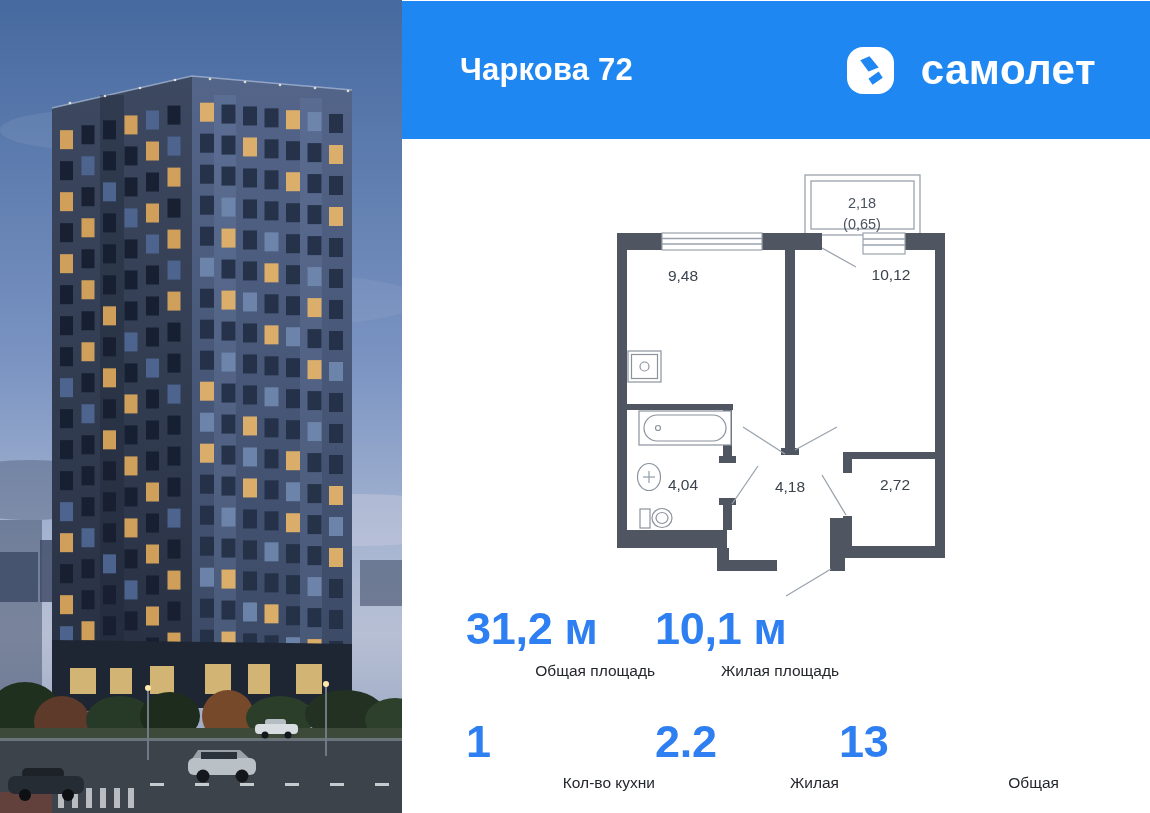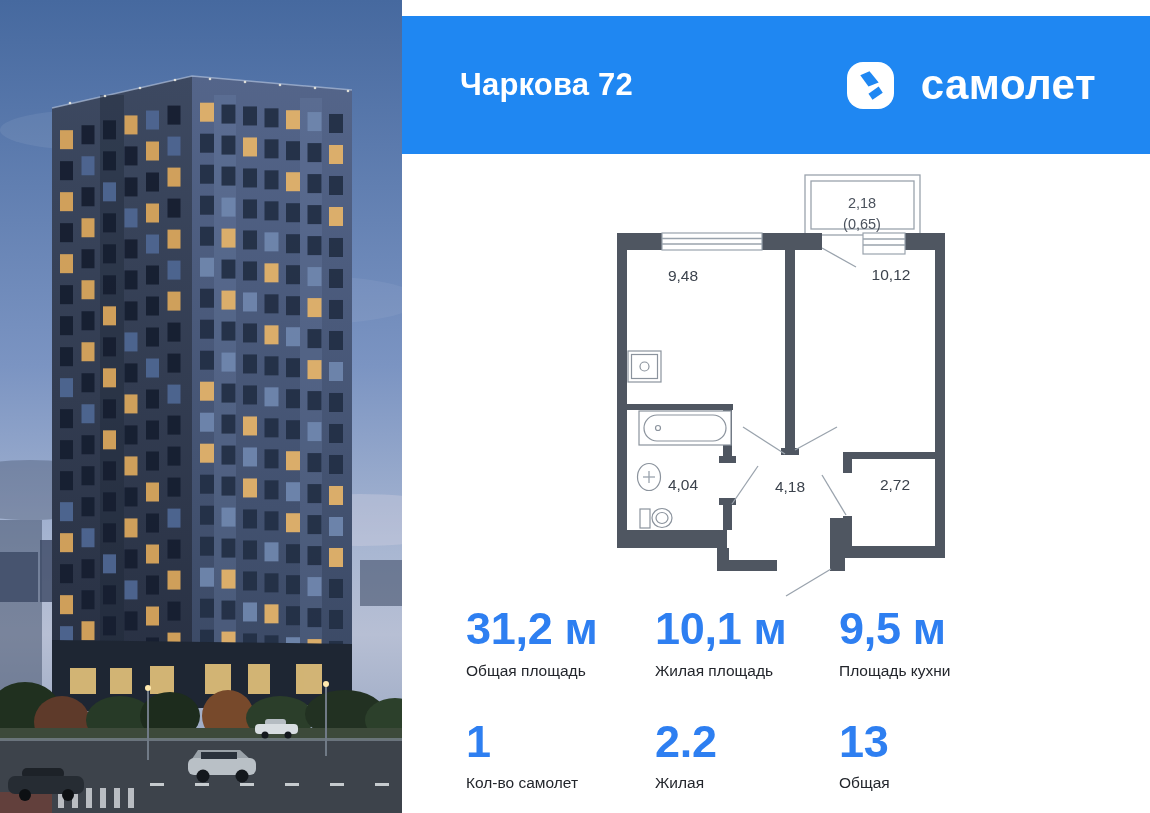--- a/index.html
+++ b/index.html
@@ -6,21 +6,21 @@
   .card{
     position:relative;width:1150px;height:813px;background:#ffffff;
     overflow:hidden;font-family:"Liberation Sans",sans-serif;
   }
   
   .photo{position:absolute;left:0;top:0;width:402px;height:813px;overflow:hidden;}
   .photo svg{display:block;}
   
   .panel{position:absolute;left:402px;top:0;width:748px;height:813px;background:#ffffff;}
   .header{
-    position:absolute;left:0;top:16px;width:748px;height:138px;background:#1f87f2;
+    position:absolute;left:0;top:1px;width:748px;height:138px;background:#1f87f2;
     display:flex;align-items:center;justify-content:space-between;
     padding:0 54px 0 58px;box-sizing:border-box;
   }
   .title{color:#ffffff;font-size:31px;font-weight:700;letter-spacing:.2px;}
   .brand{display:flex;align-items:center;gap:15px;}
   .brand-mark{width:47px;height:47px;background:#ffffff;border-radius:16px;
     display:flex;align-items:center;justify-content:center;}
   .brand-text{color:#ffffff;font-size:42px;font-weight:700;letter-spacing:.5px;line-height:1;margin-left:12px;}
   
   .plan{position:absolute;left:208px;top:168px;width:340px;height:432px;}
@@ -28,21 +28,21 @@
   .plan .tl{stroke:#9aa3ad;stroke-width:1.3;fill:none;}
   .plan .winfill{fill:#ffffff;stroke:#9aa3ad;stroke-width:1.2;}
   .plan .fx{stroke:#8b939d;stroke-width:1.2;fill:#ffffff;}
   .plan text{fill:#3c434d;font-size:15.5px;font-family:"Liberation Sans",sans-serif;text-anchor:middle;}
   .plan text.balc{font-size:14.5px;fill:#4b525d;}
   
   .stats{position:absolute;left:64px;top:604px;width:640px;}
   .stats-row{display:grid;grid-template-columns:189px 184px 220px;}
   .stats-row + .stats-row{margin-top:37px;}
   .stat-value{color:#2e7ff1;font-size:45px;font-weight:700;letter-spacing:-.3px;line-height:1.1;}
-  .stat-label{color:#23262c;font-size:15.5px;margin-top:8px;}
+  .stat-label{color:#23262c;font-size:15.5px;margin-top:8px;text-align:right;}
 </style>
 </head>
 <body>
 
 <div class="card">
 
   <div class="photo">
     <svg width="402" height="813" viewBox="0 0 402 813">
       <defs>
         <linearGradient id="sky" x1="0" y1="0" x2="0" y2="1">
@@ -506,29 +506,25 @@
     <div class="stats">
       <div class="stats-row">
         <div>
           <div class="stat-value">31,2 м</div>
           <div class="stat-label">Общая площадь</div>
         </div>
         <div>
           <div class="stat-value">10,1 м</div>
           <div class="stat-label">Жилая площадь</div>
         </div>
-        <div>
-          <div class="stat-value">9,5 м</div>
-          <div class="stat-label">Площадь кухни</div>
-        </div>
       </div>
       <div class="stats-row">
         <div>
           <div class="stat-value">1</div>
-          <div class="stat-label">Кол-во самолет</div>
+          <div class="stat-label">Кол-во кухни</div>
         </div>
         <div>
           <div class="stat-value">2.2</div>
           <div class="stat-label">Жилая</div>
         </div>
         <div>
           <div class="stat-value">13</div>
           <div class="stat-label">Общая</div>
         </div>
       </div>

